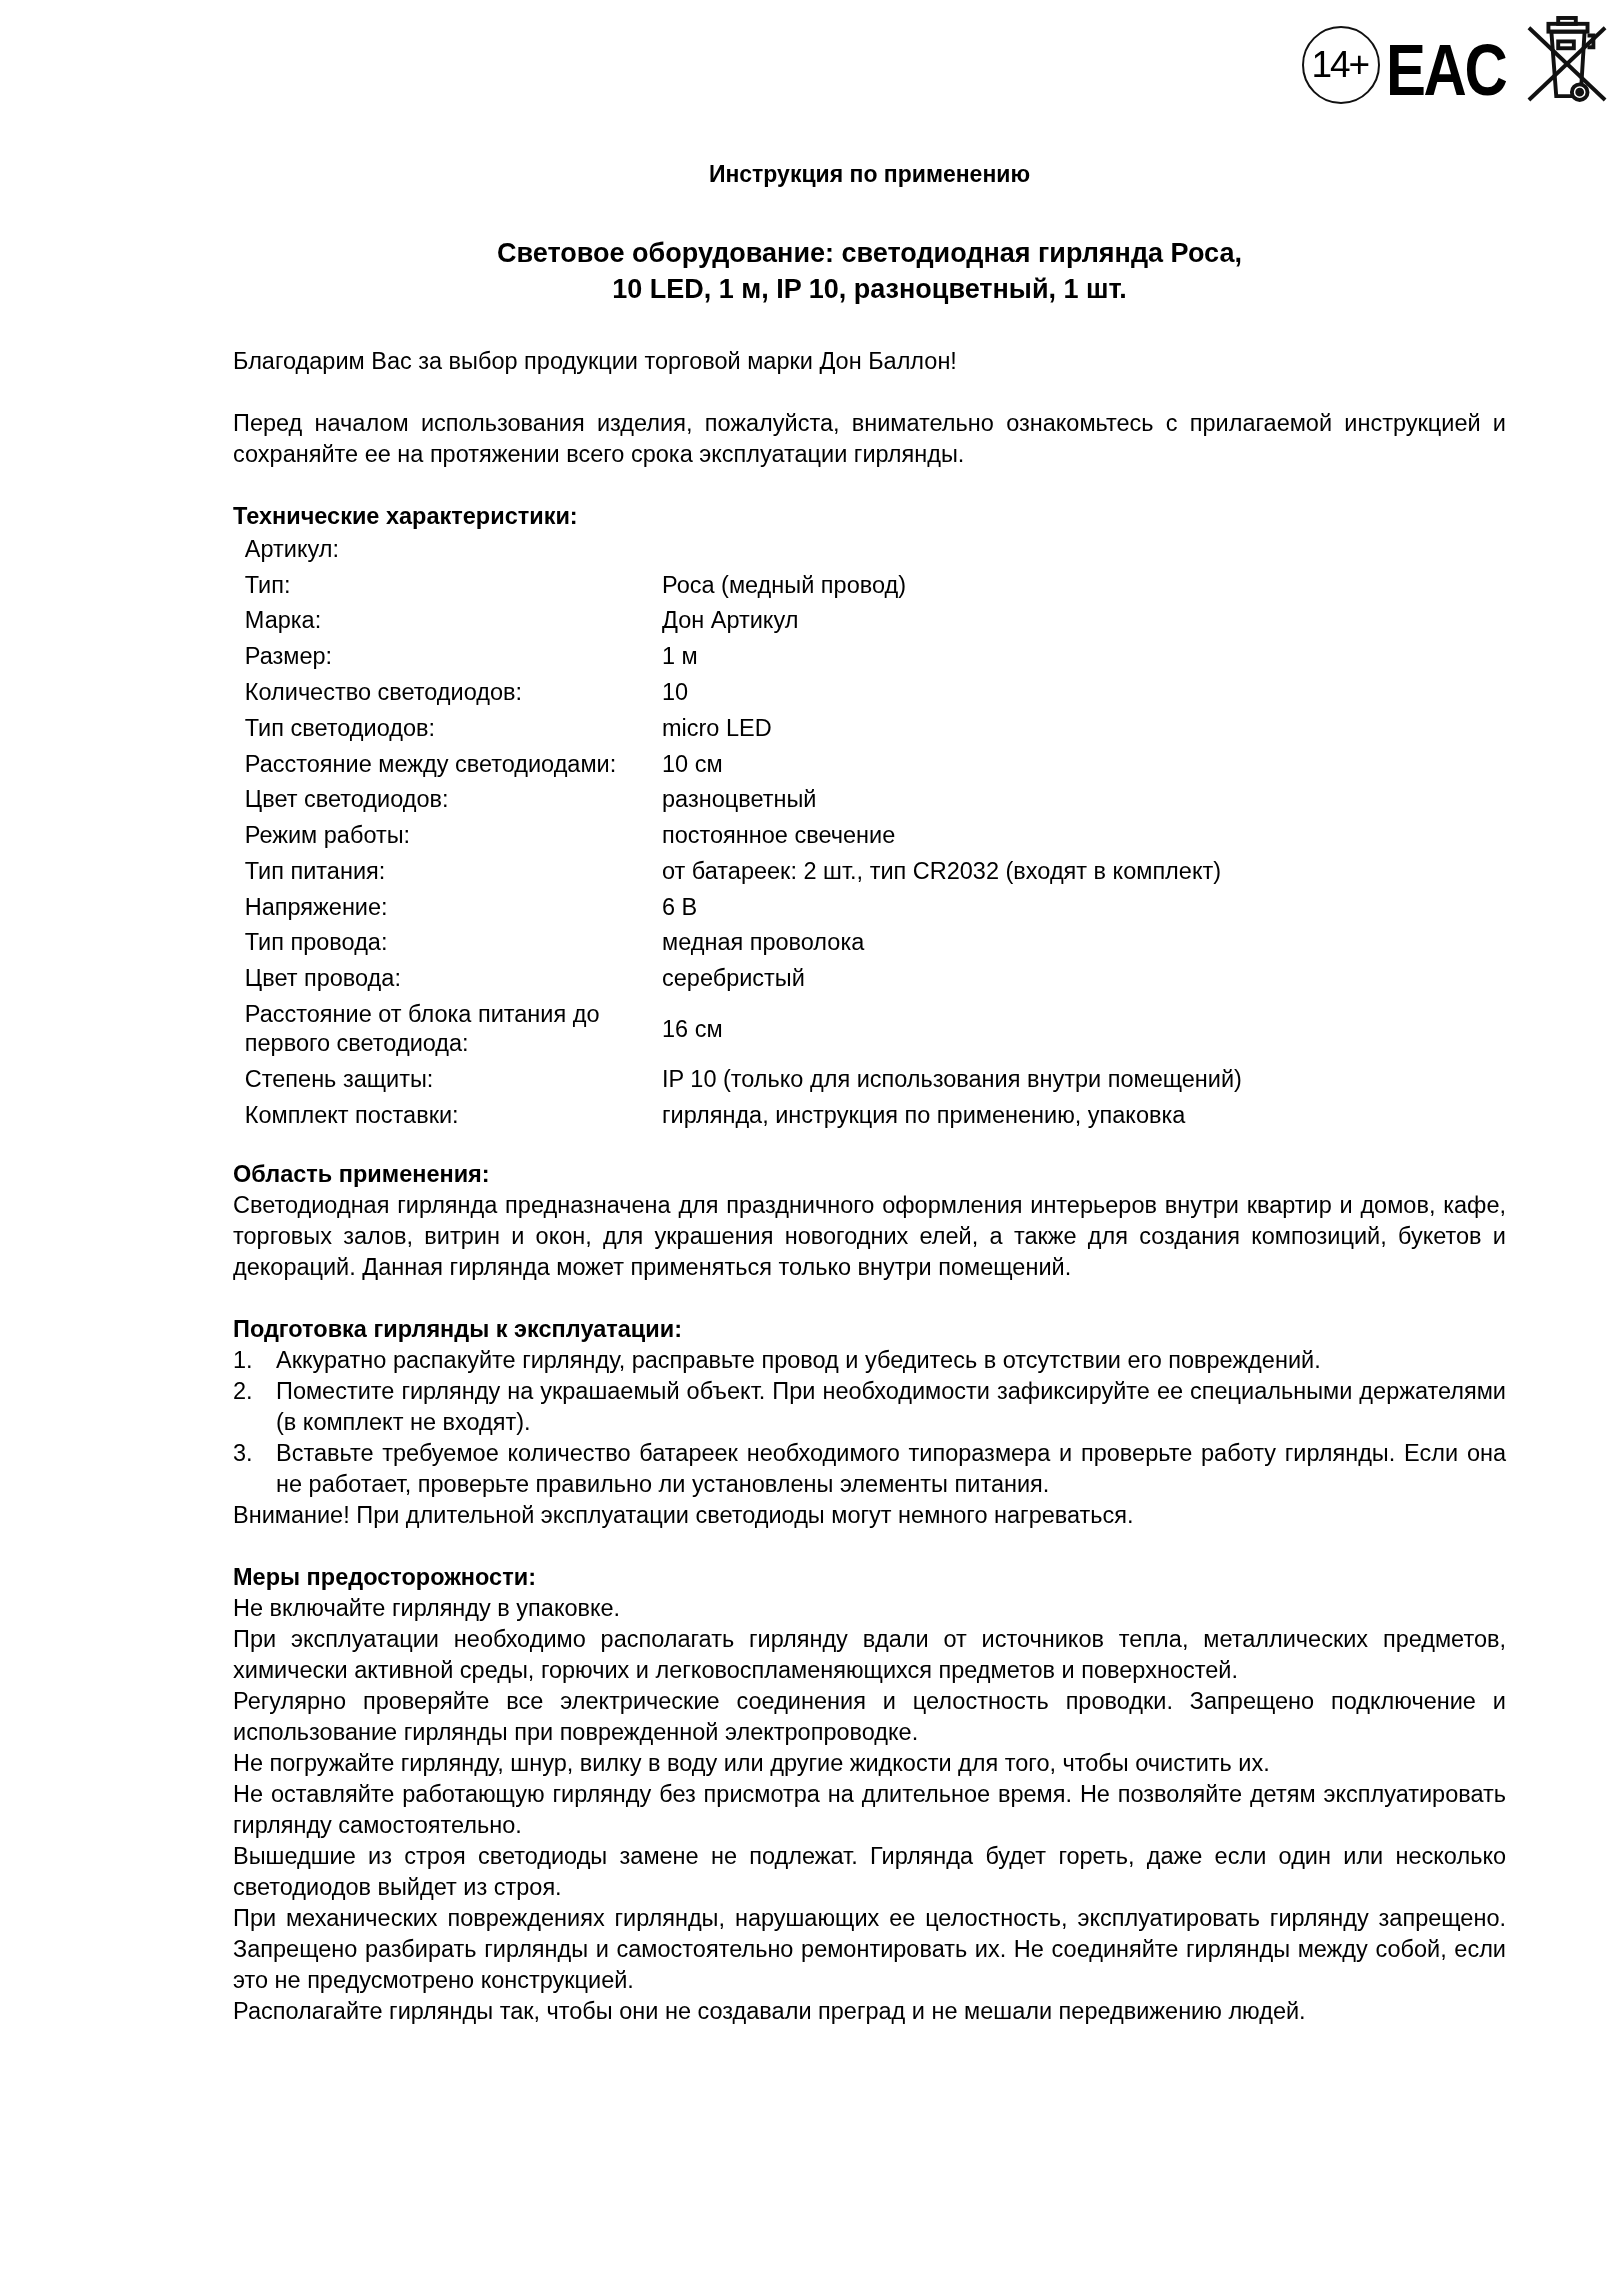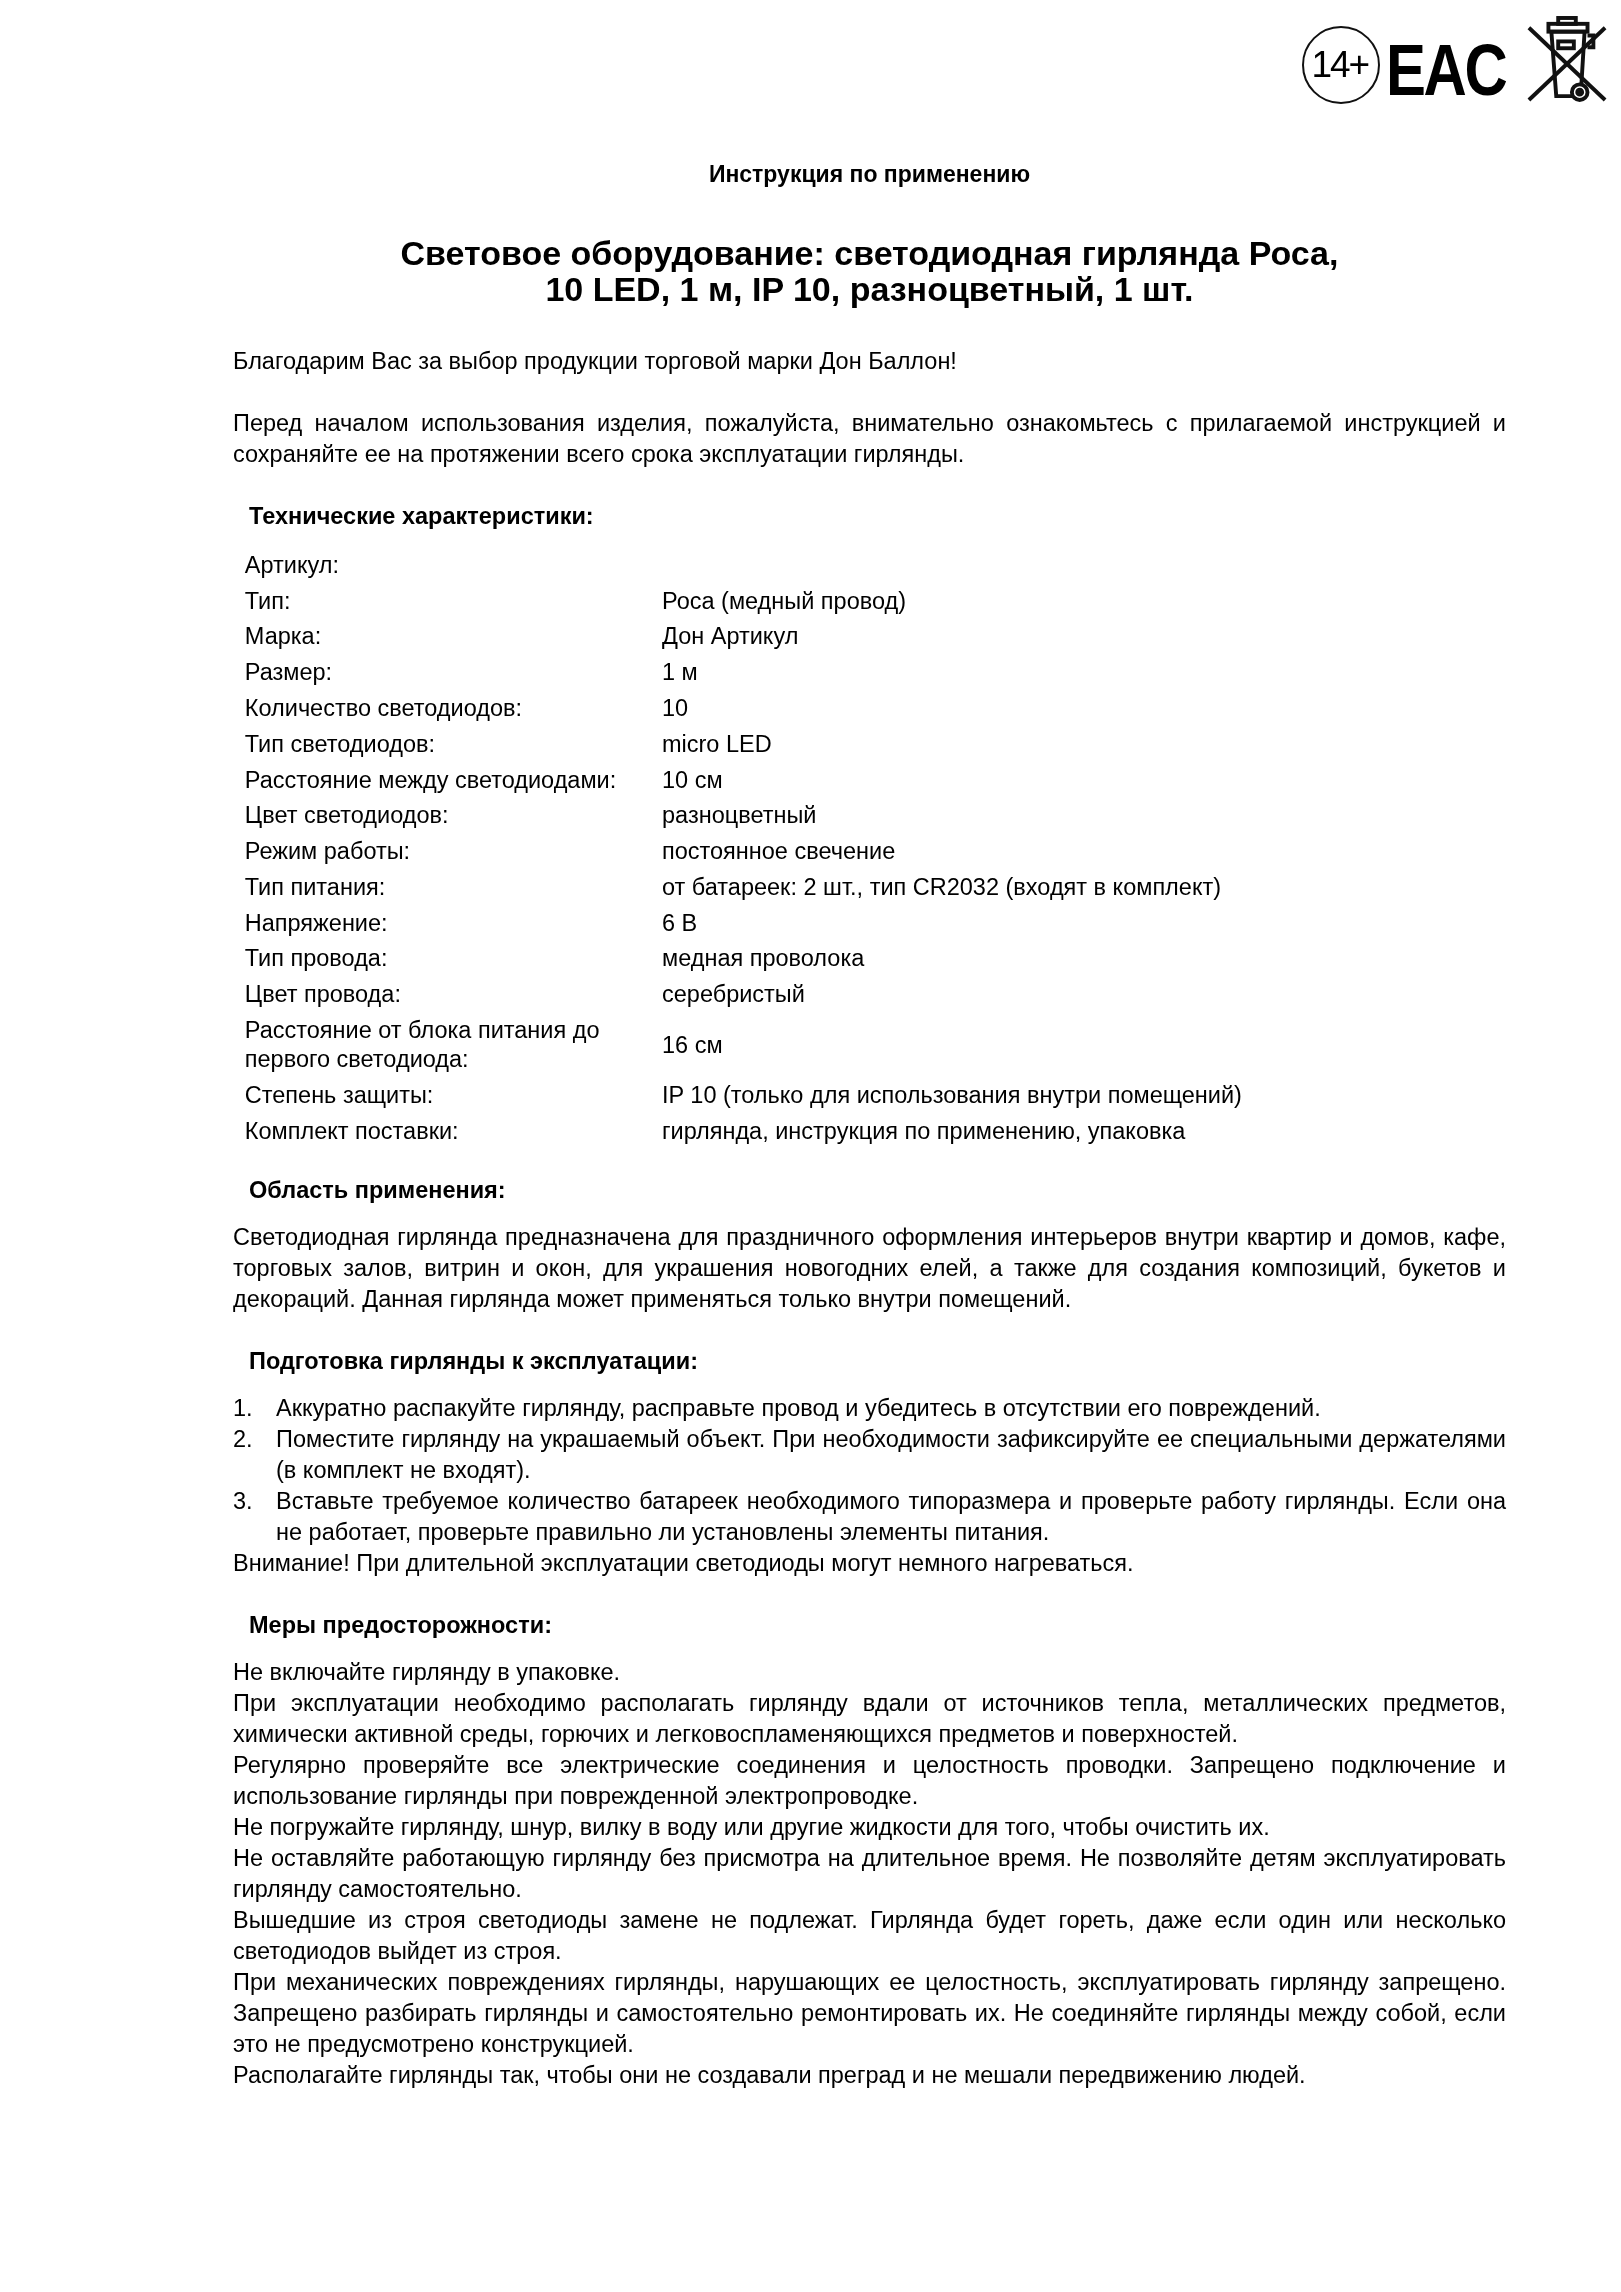--- a/index.html
+++ b/index.html
@@ -53,26 +53,26 @@
   .doc-title {
     text-align: center;
     font-weight: 700;
     font-size: 23px;
     line-height: 35px;
     margin: 0 0 43px 0;
   }
   .doc-subtitle {
     text-align: center;
     font-weight: 700;
-    font-size: 34px;
+    font-size: 27px;
     line-height: 36px;
     white-space: pre-line;
     margin: 0 0 39px 0;
   }
-  .h { font-weight: 700; margin: 16px; }
+  .h { font-weight: 700; margin: 0; }
   p  { margin: 0; }
   .gap-after { margin-bottom: 31px; }
   .just { text-align: justify; }
 
   
   .specs { margin: 0 0 25.5px 0; }
   .spec-row {
     display: grid;
     grid-template-columns: 429px 1fr;
     align-items: center;

